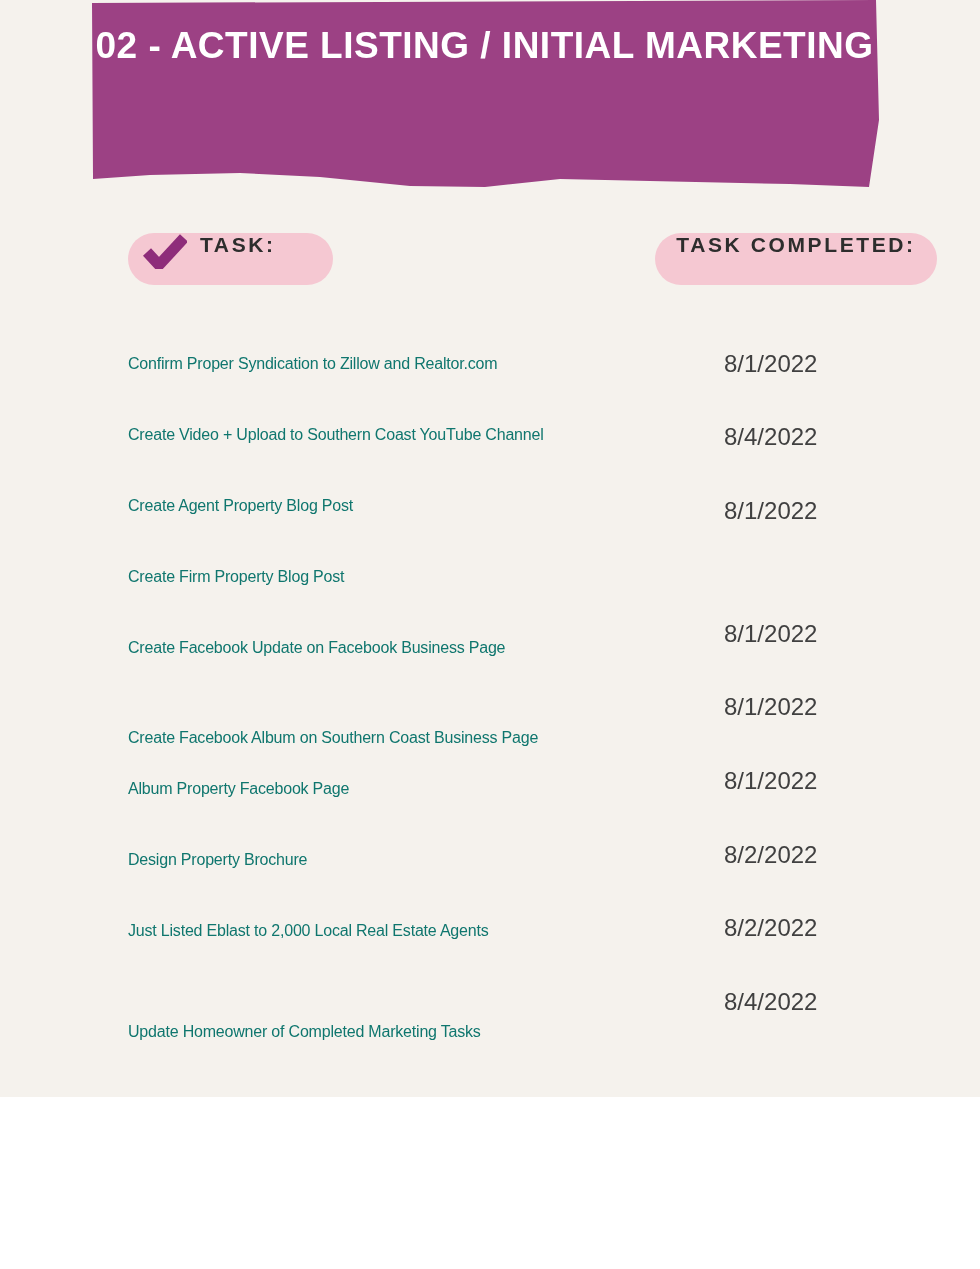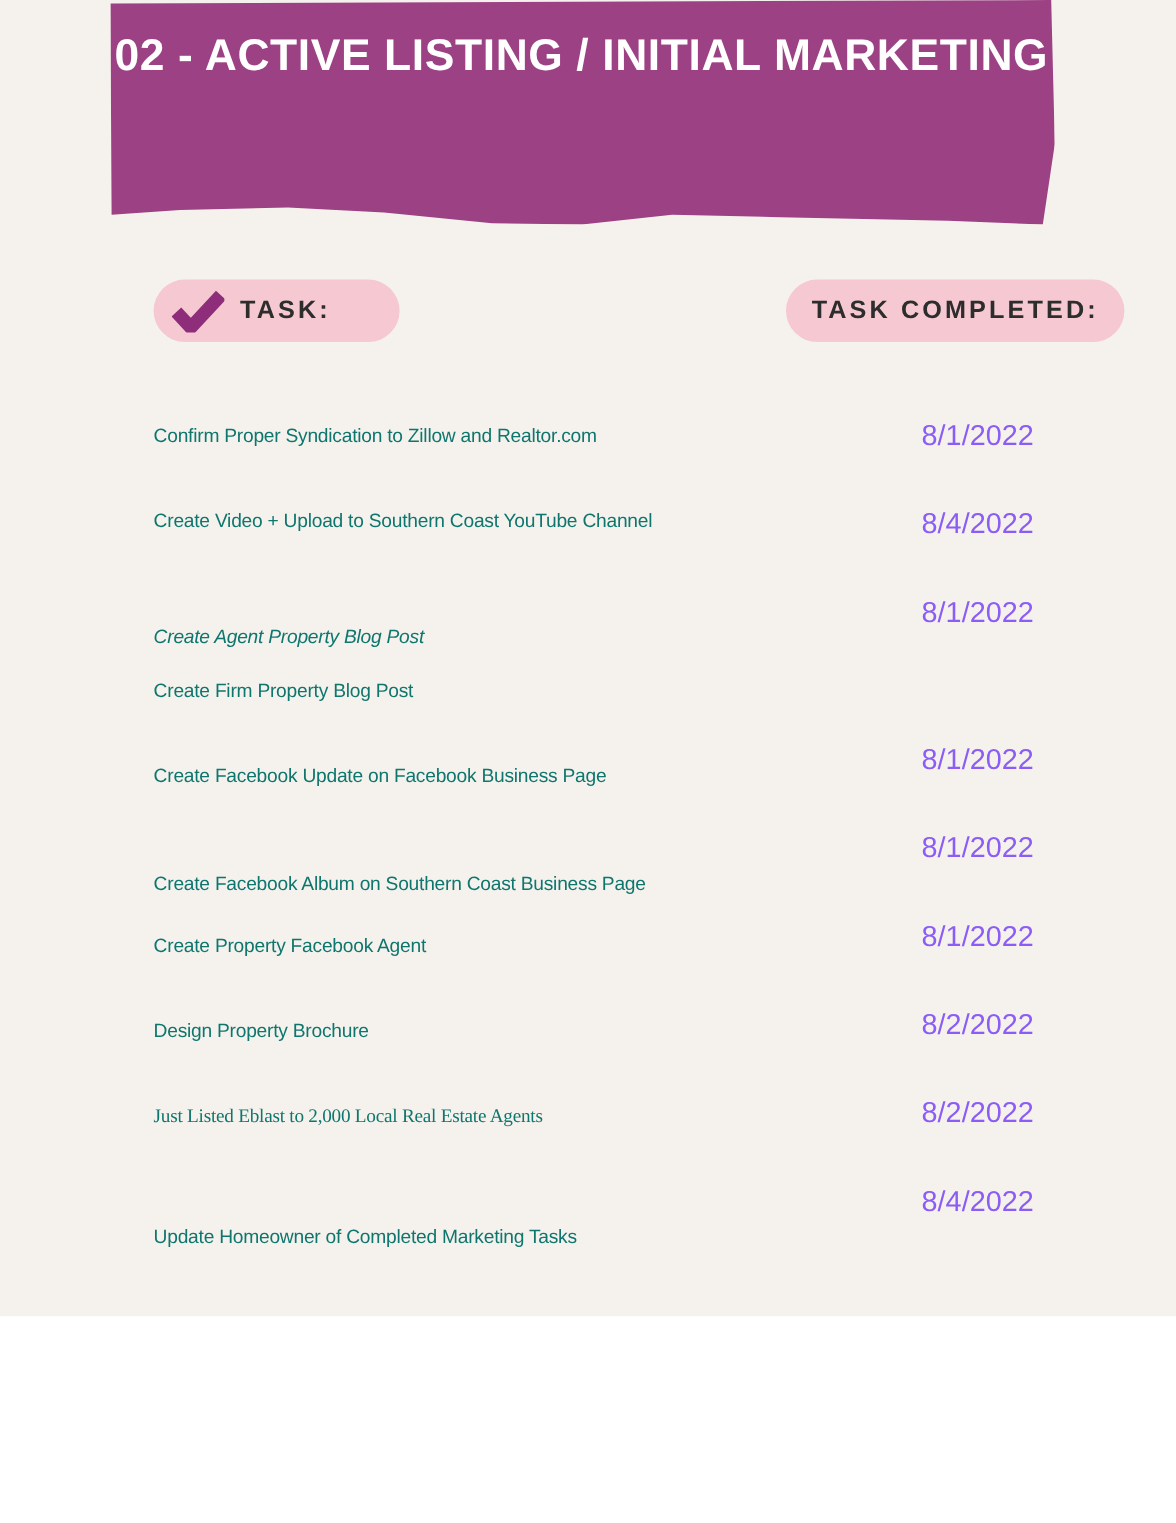--- a/index.html
+++ b/index.html
@@ -23,36 +23,36 @@
   .banner h1{
     margin:0;font-size:37px;font-weight:800;letter-spacing:.5px;line-height:1.1;
   }
   .banner .sub{
     margin:7px 0 0 0;font-size:26px;font-weight:400;line-height:29.5px;
     white-space:pre-line;letter-spacing:.2px;
   }
   
   .pill{
     position:absolute;top:233px;height:52px;border-radius:26px;
-    background:#f5c8d2;display:flex;align-items:center;
+    background:#f5c8d2;display:flex;
     color:#2d2d2d;font-size:21px;font-weight:700;letter-spacing:2.6px;
     box-sizing:border-box;
   }
   .pill.task-pill{left:128px;width:205px;padding-left:15px;}
   .pill.task-pill .label{margin-left:13px;}
   .pill.date-pill{left:655px;width:282px;justify-content:center;}
   .check-icon{width:44px;height:36px;display:block;flex:0 0 auto;}
   
   .task{
     position:absolute;left:128px;transform:translateY(-50%);
     font-size:16px;color:#0f766e;letter-spacing:-.2px;white-space:nowrap;
   }
   .date{
     position:absolute;left:724px;transform:translateY(-50%);
-    font-size:24px;color:#8b5cf6;white-space:nowrap;margin-left:44px;
+    font-size:24px;color:#404040;white-space:nowrap;
   }
   
   .logo{position:absolute;left:820px;top:1134px;width:130px;height:110px;}
   .logo svg{display:block;width:130px;height:110px;}
 </style>
 </head>
 <body>
 
 <div class="page">
 
@@ -69,32 +69,32 @@
 
   <div class="pill date-pill">
     <span>TASK COMPLETED:</span>
   </div>
 
   <div id="rows">
       <div class="task" style="top: 364px;">Confirm Proper Syndication to Zillow and Realtor.com</div>
       <div class="date" style="top: 364px;">8/1/2022</div>
       <div class="task" style="top: 435px;">Create Video + Upload to Southern Coast YouTube Channel</div>
       <div class="date" style="top: 437px;">8/4/2022</div>
-      <div class="task" style="top: 532px; font-style: italic;">Create Agent Property Blog Post</div>
+      <div class="task" style="top: 506px;">Create Agent Property Blog Post</div>
       <div class="date" style="top: 511px;">8/1/2022</div>
       <div class="task" style="top: 577px;">Create Firm Property Blog Post</div>
       <div class="task" style="top: 648px;">Create Facebook Update on Facebook Business Page</div>
       <div class="date" style="top: 634px;">8/1/2022</div>
       <div class="task" style="top: 718px; margin-top: 20px;">Create Facebook Album on Southern Coast Business Page</div>
       <div class="date" style="top: 707px;">8/1/2022</div>
-      <div class="task" style="top: 789px;">Create Property Facebook Agent</div>
+      <div class="task" style="top: 789px;">Album Property Facebook Page</div>
       <div class="date" style="top: 781px;">8/1/2022</div>
       <div class="task" style="top: 860px;">Design Property Brochure</div>
       <div class="date" style="top: 855px;">8/2/2022</div>
-      <div class="task" style="top: 931px; font-family: Liberation Serif, serif;">Just Listed Eblast to 2,000 Local Real Estate Agents</div>
+      <div class="task" style="top: 931px;">Just Listed Eblast to 2,000 Local Real Estate Agents</div>
       <div class="date" style="top: 928px;">8/2/2022</div>
       <div class="task" style="top: 1032px;">Update Homeowner of Completed Marketing Tasks</div>
       <div class="date" style="top: 1002px;">8/4/2022</div>
     </div>
 
   <div class="logo">
     <svg viewBox="0 0 130 110">
       <path d="M50,92 C24,70 9,52 9,32 C9,16 20,8 31,8 C40,8 47,14 50,21 C53,14 60,8 69,8 C80,8 91,16 91,32 C91,52 76,70 50,92" fill="none" stroke="#ee5b82" stroke-width="5.5" stroke-linecap="round"></path>
       <path d="M69,19 Q74,12 79,18 Q83,12 89,18" fill="none" stroke="#f6b16b" stroke-width="2.4" stroke-linecap="round"></path>
       <text x="22" y="55" font-family="Liberation Sans, sans-serif" font-weight="bold" font-size="31" fill="#f6b16b" transform="rotate(-4 45 45)" letter-spacing="-1">LiVE</text>

